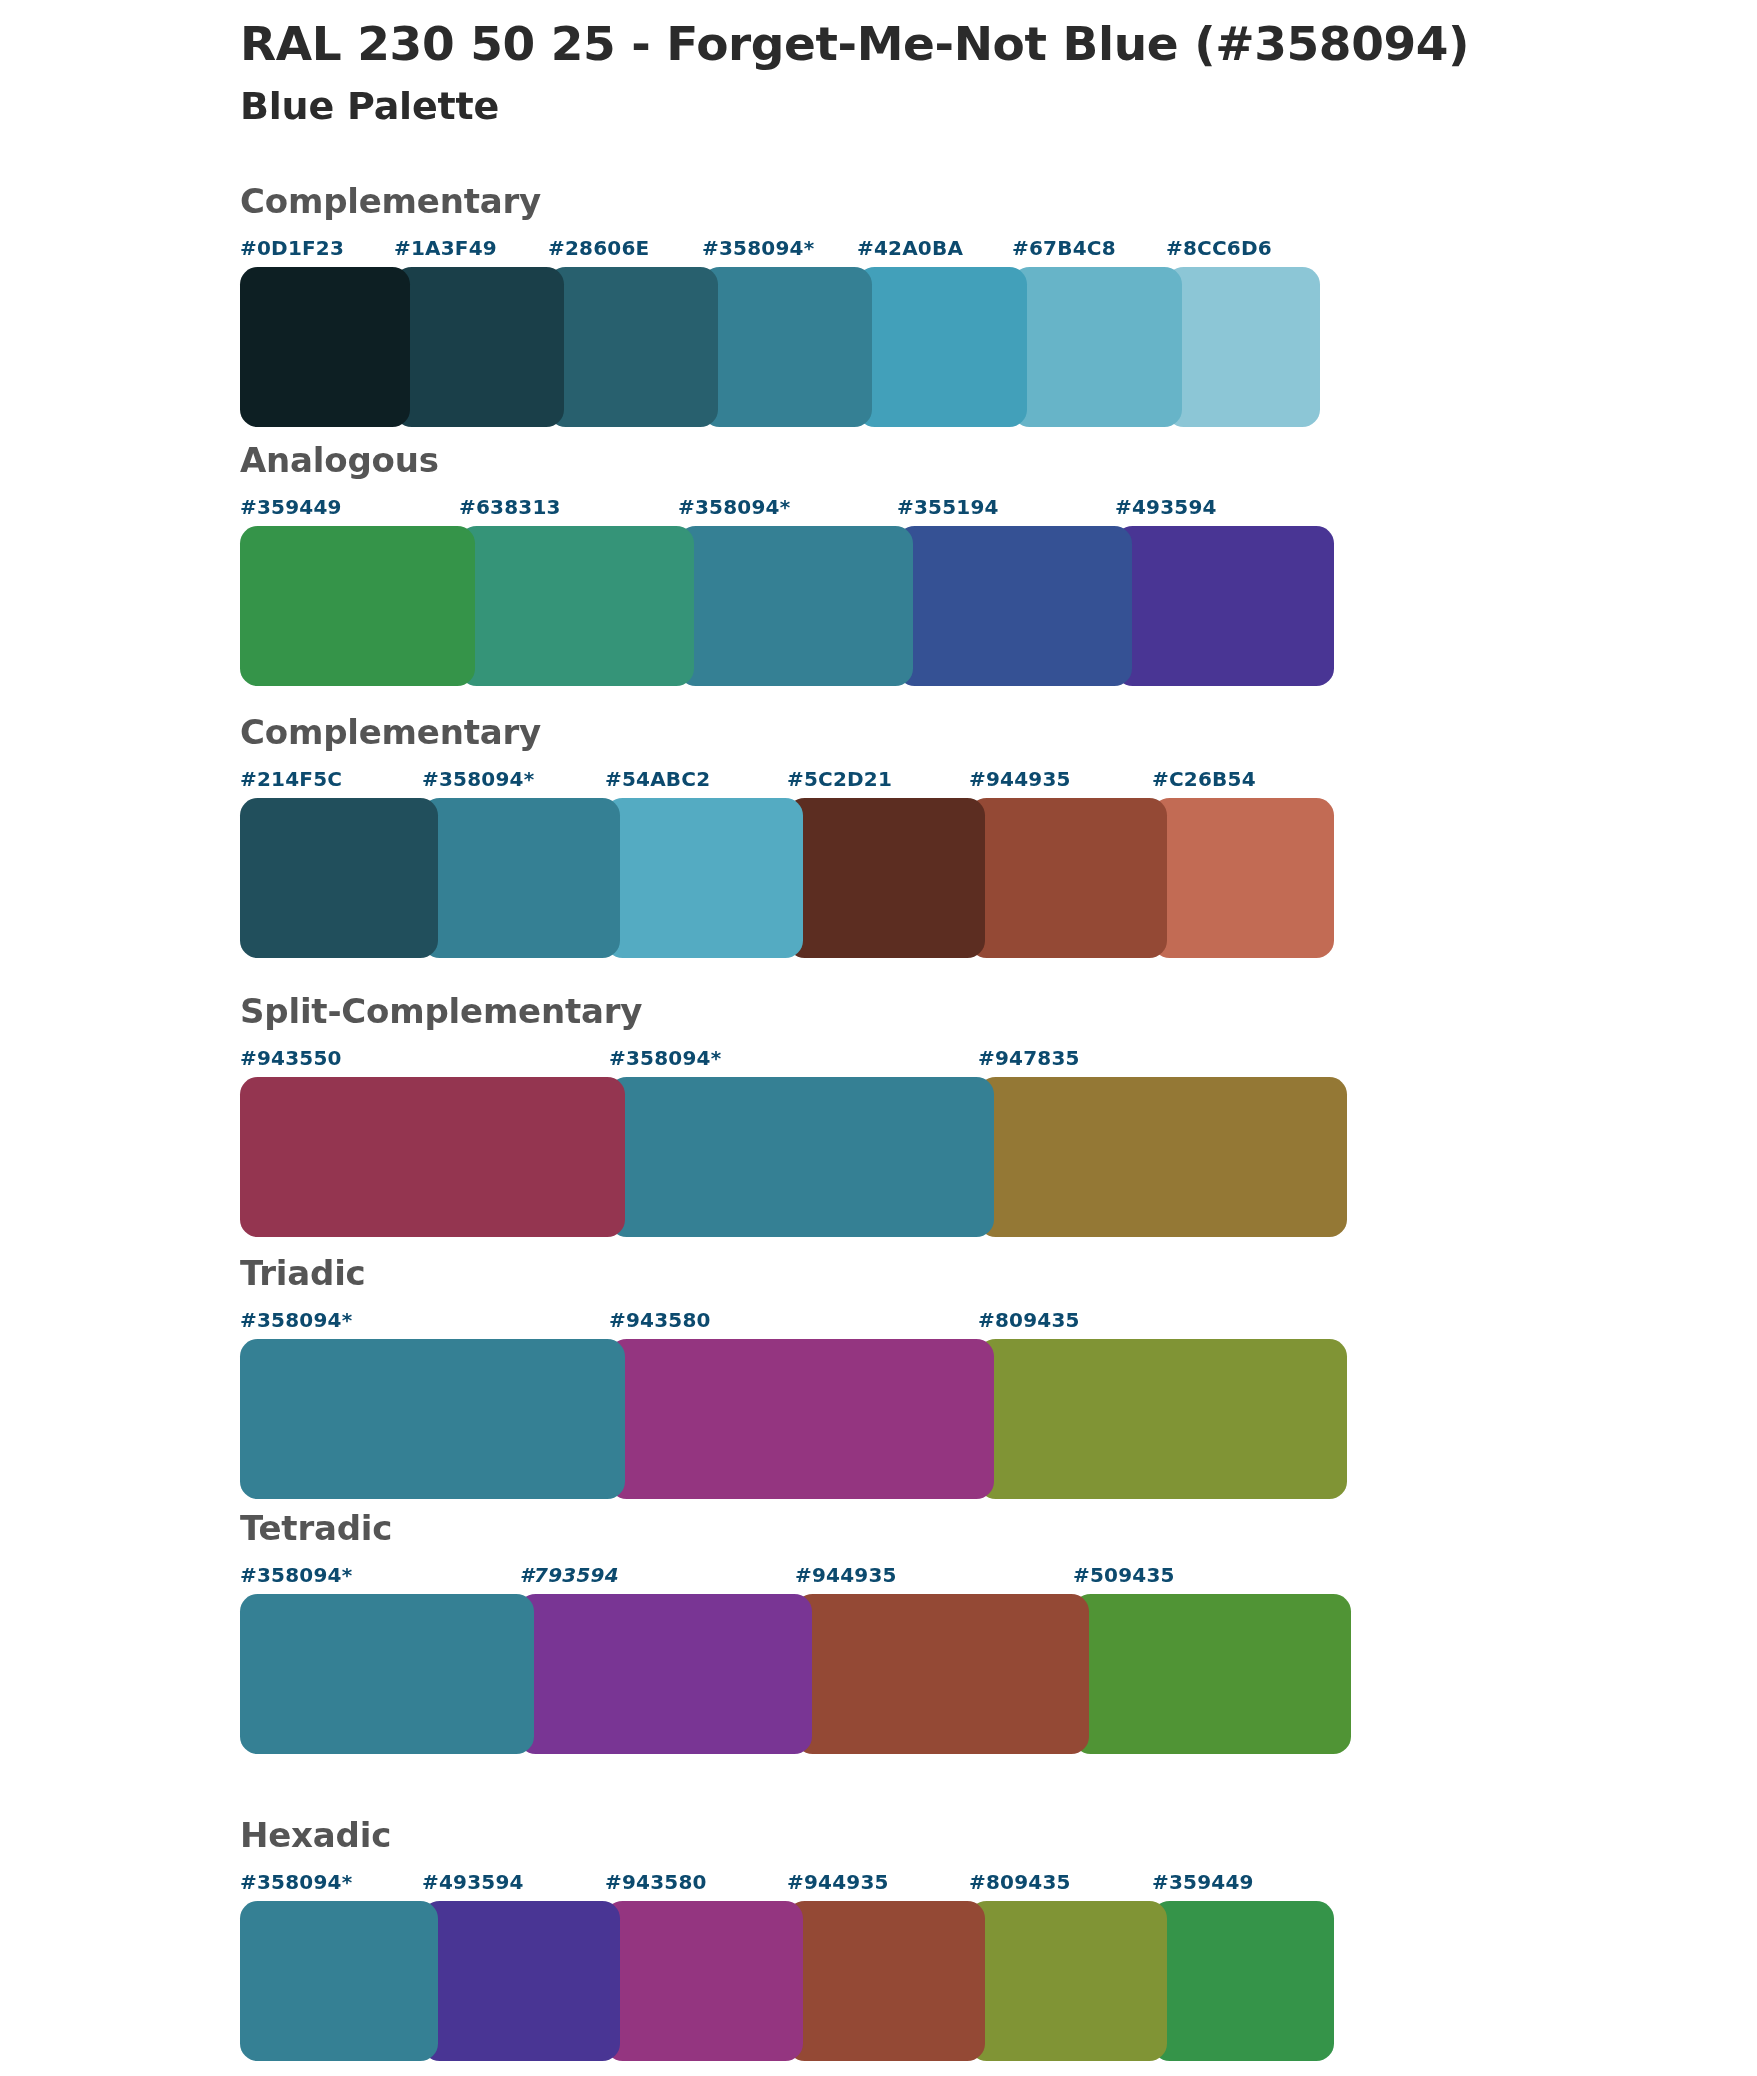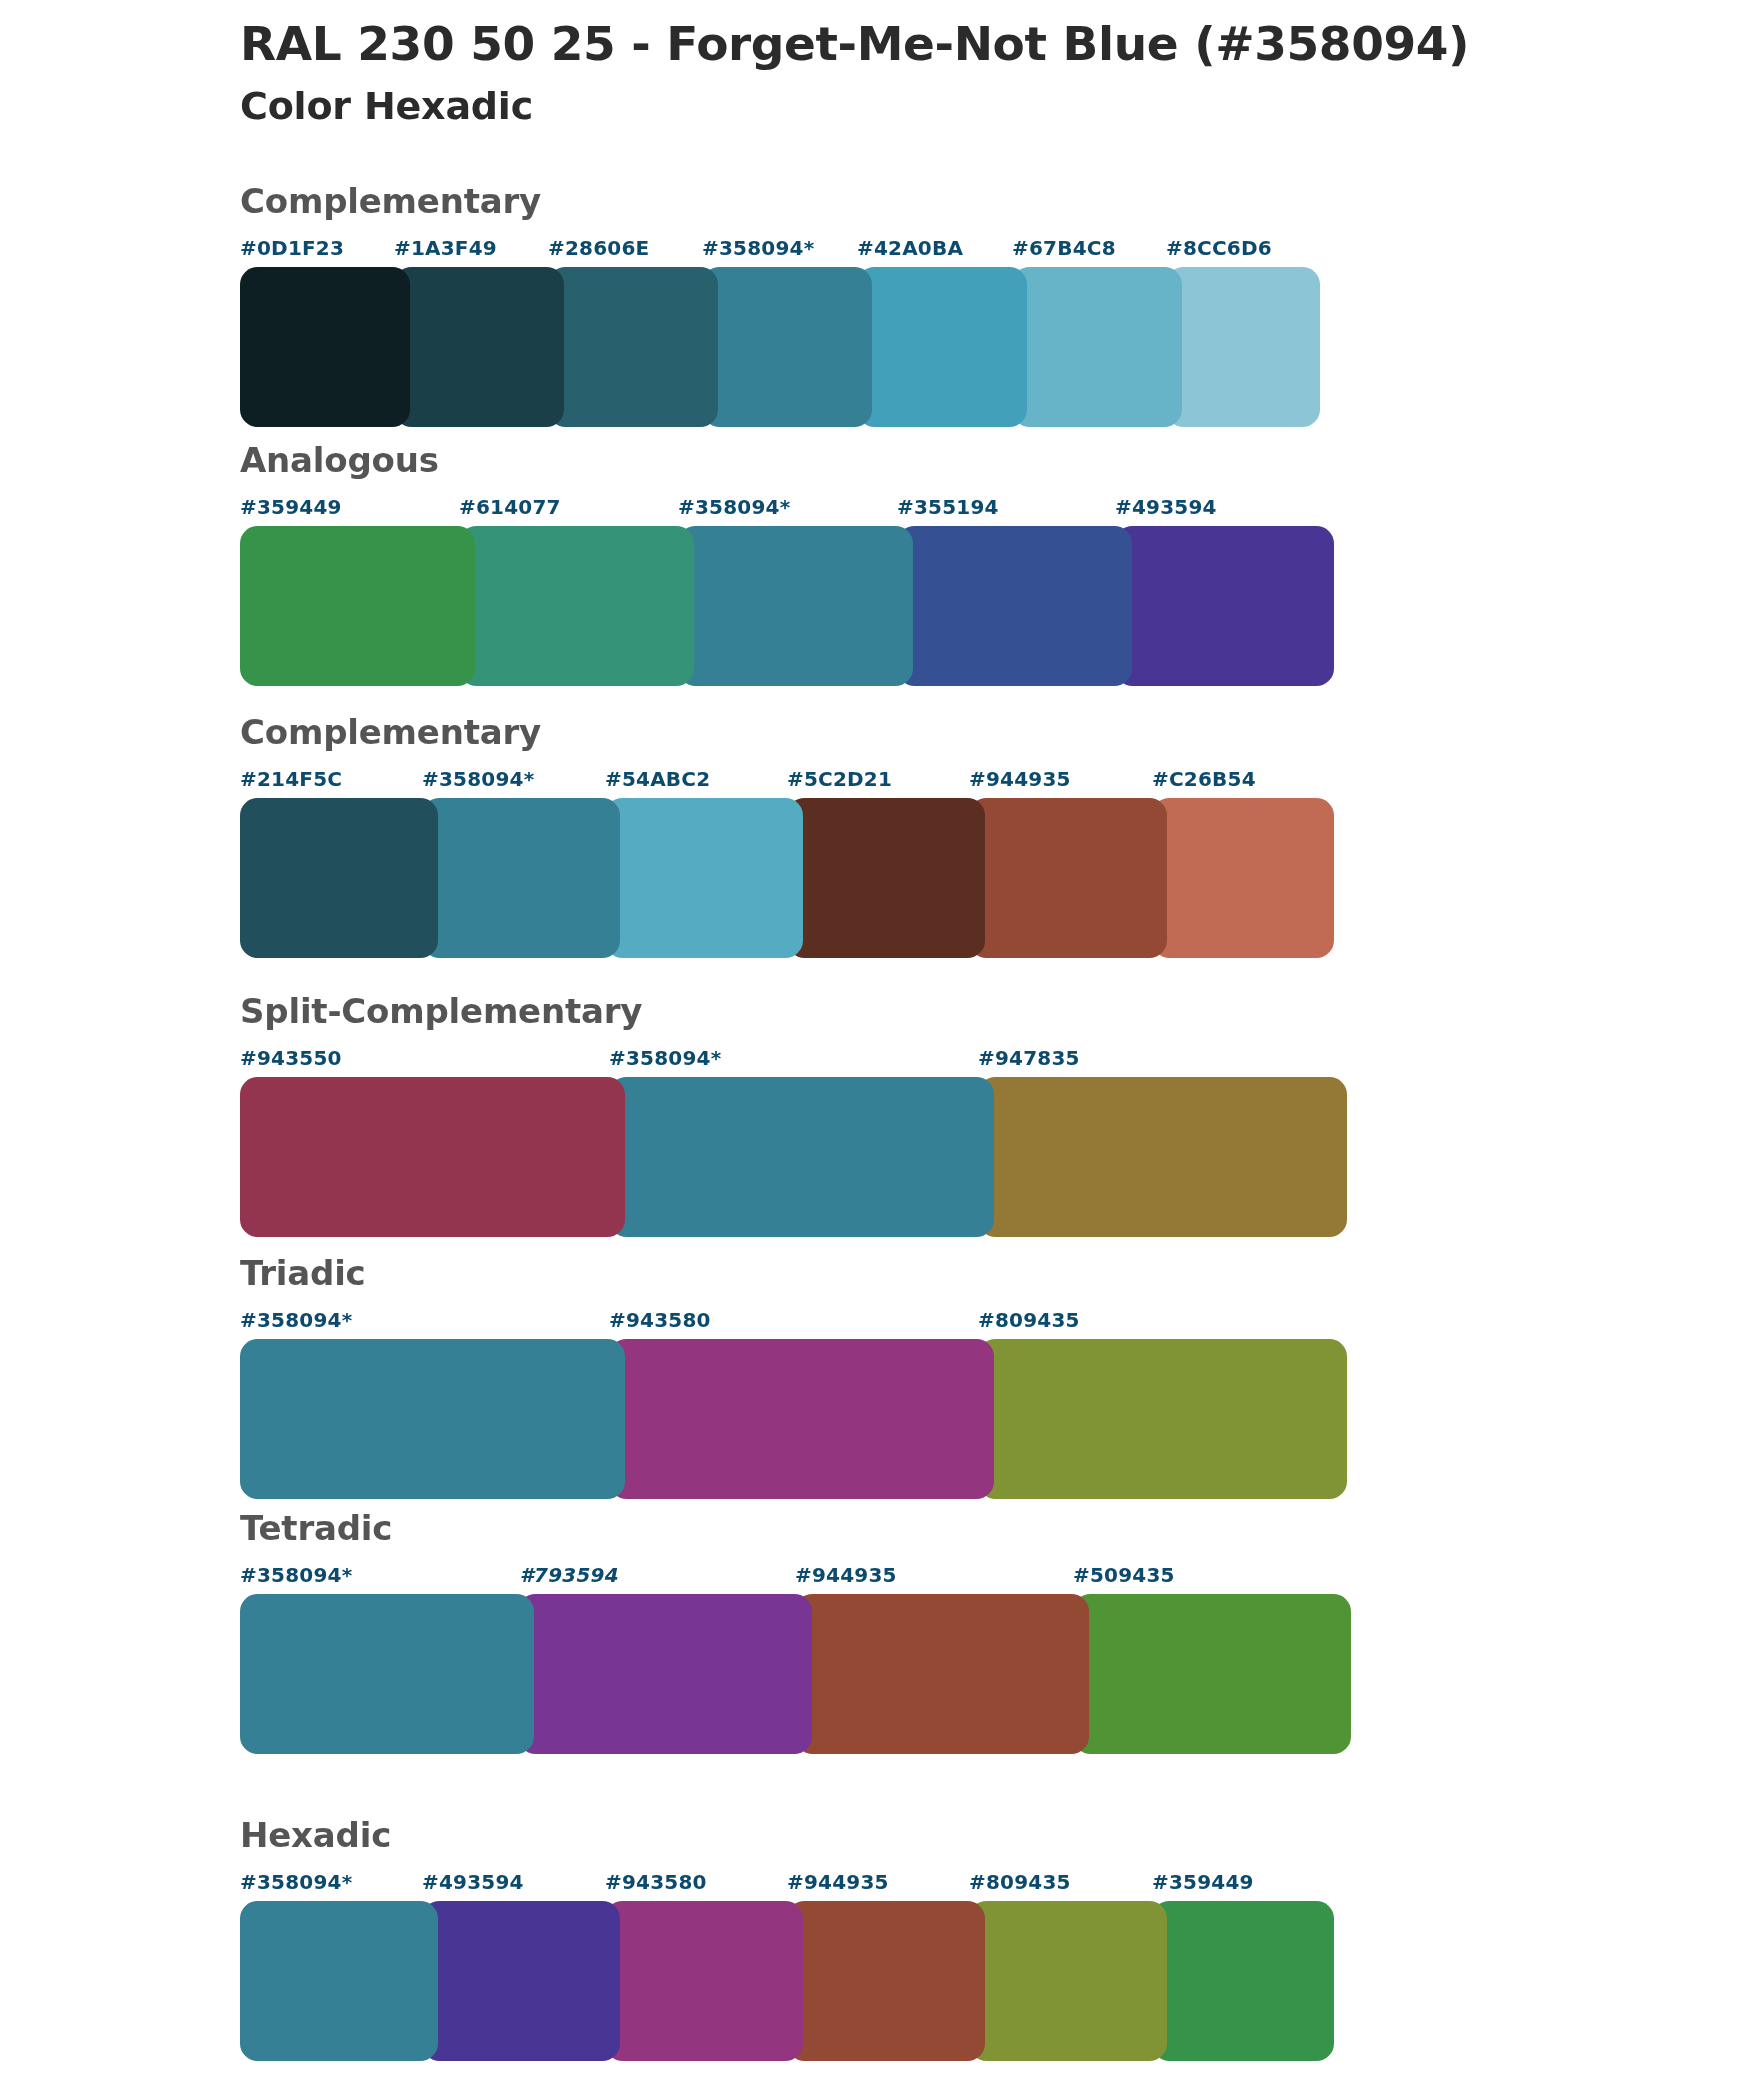--- a/index.html
+++ b/index.html
@@ -100,21 +100,21 @@
     letter-spacing: 0.2px;
   }
 </style>
 </head>
 <body>
 
 <div class="page">
 
   <div class="header">
     <h1 class="page-title">RAL 230 50 25 - Forget-Me-Not Blue (#358094)</h1>
-    <h2 class="page-subtitle">Color Hexadic</h2>
+    <h2 class="page-subtitle">Blue Palette</h2>
   </div>
 
   <div id="sections-host">
       <div class="section" style="top: 184px; width: 1080px;">
         <h3 class="section-title">Complementary</h3>
         <div class="labels-row">
           <div class="swatch-label" style="left: 0px;">#0D1F23</div>
           <div class="swatch-label" style="left: 154px;">#1A3F49</div>
           <div class="swatch-label" style="left: 308px;">#28606E</div>
           <div class="swatch-label" style="left: 462px;">#358094*</div>
@@ -129,21 +129,21 @@
           <div class="swatch" title="#358094*" style="left: 462px; width: 170px; background: rgb(53, 128, 148); z-index: 4;"></div>
           <div class="swatch" title="#42A0BA" style="left: 617px; width: 170px; background: rgb(66, 160, 186); z-index: 3;"></div>
           <div class="swatch" title="#67B4C8" style="left: 772px; width: 170px; background: rgb(103, 180, 200); z-index: 2;"></div>
           <div class="swatch" title="#8CC6D6" style="left: 926px; width: 154px; background: rgb(140, 198, 214); z-index: 1;"></div>
         </div>
       </div>
       <div class="section" style="top: 443px; width: 1094px;">
         <h3 class="section-title">Analogous</h3>
         <div class="labels-row">
           <div class="swatch-label" style="left: 0px;">#359449</div>
-          <div class="swatch-label" style="left: 219px;">#614077</div>
+          <div class="swatch-label" style="left: 219px;">#638313</div>
           <div class="swatch-label" style="left: 438px;">#358094*</div>
           <div class="swatch-label" style="left: 657px;">#355194</div>
           <div class="swatch-label" style="left: 875px;">#493594</div>
         </div>
         <div class="swatch-bar" style="width: 1094px;">
           <div class="swatch" title="#359449" style="left: 0px; width: 235px; background: rgb(53, 148, 73); z-index: 5;"></div>
           <div class="swatch" title="#359478" style="left: 219px; width: 235px; background: rgb(53, 148, 120); z-index: 4;"></div>
           <div class="swatch" title="#358094*" style="left: 438px; width: 235px; background: rgb(53, 128, 148); z-index: 3;"></div>
           <div class="swatch" title="#355194" style="left: 657px; width: 235px; background: rgb(53, 81, 148); z-index: 2;"></div>
           <div class="swatch" title="#493594" style="left: 875px; width: 219px; background: rgb(73, 53, 148); z-index: 1;"></div>

